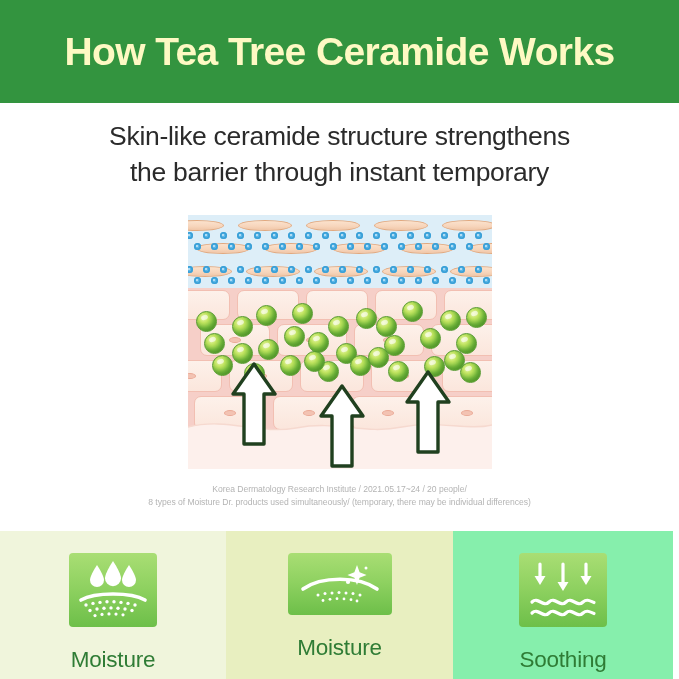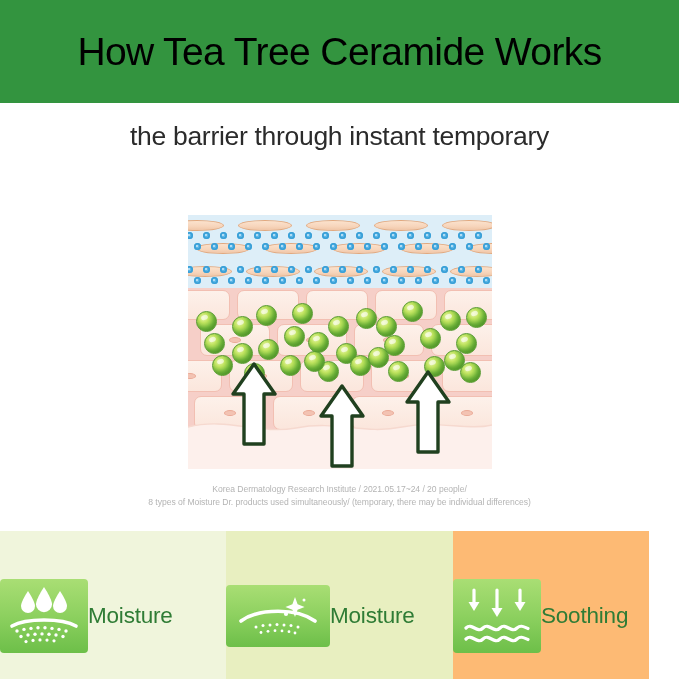--- a/index.html
+++ b/index.html
@@ -20,23 +20,23 @@
     position: absolute;
     left: 0; top: 0;
     width: 679px;
     height: 103px;
     background: #33943f;
     display: flex;
     align-items: center;
     justify-content: center;
   }
   .header-title {
-    color: #000000;
+    color: #fef9c3;
     font-size: 39px;
-    font-weight: normal;
+    font-weight: bold;
     letter-spacing: -0.6px;
     line-height: 1;
     text-align: right;
     white-space: nowrap;
   }
 
   
   .subtitle-wrap {
     position: absolute;
     left: 0; top: 118px;
@@ -177,26 +177,26 @@
     left: 0;
     top: 531px;
     width: 679px;
     height: 148px;
     display: flex;
   }
   .feature {
     position: relative;
     height: 100%;
     display: flex;
-    flex-direction: row;
+    flex-direction: column;
     align-items: center;
   }
   .feature-moisture { width: 226px; background: #f0f5dc; }
   .feature-barrier  { width: 227px; background: #e8efc0; }
-  .feature-soothing { width: 196px; background: #fdba74; }
+  .feature-soothing { width: 220px; background: #86efac; }
 
   .feature-icon {
     margin-top: 22px;
     border-radius: 4px;
     background: linear-gradient(180deg, #a9de74 0%, #8ed160 48%, #6dbf49 100%);
     display: flex;
     align-items: center;
     justify-content: center;
   }
   .icon-tall { width: 88px; height: 74px; }
@@ -211,20 +211,21 @@
   }
 </style>
 </head>
 <body>
 
 <div class="header-banner">
   <div class="header-title">How Tea Tree Ceramide Works</div>
 </div>
 
 <div class="subtitle-wrap">
+  <div class="subtitle-line">Skin-like ceramide structure strengthens</div>
   <div class="subtitle-line">the barrier through instant temporary</div>
 </div>
 
 <div class="skin-figure">
 
   <div class="corneum">
     <div id="corneum-cells">
         <div class="lens-cell" style="left: -18px; top: 5px; width: 54px;"></div>
         <div class="lens-cell" style="left: 50px; top: 5px; width: 54px;"></div>
         <div class="lens-cell" style="left: 118px; top: 5px; width: 54px;"></div>

